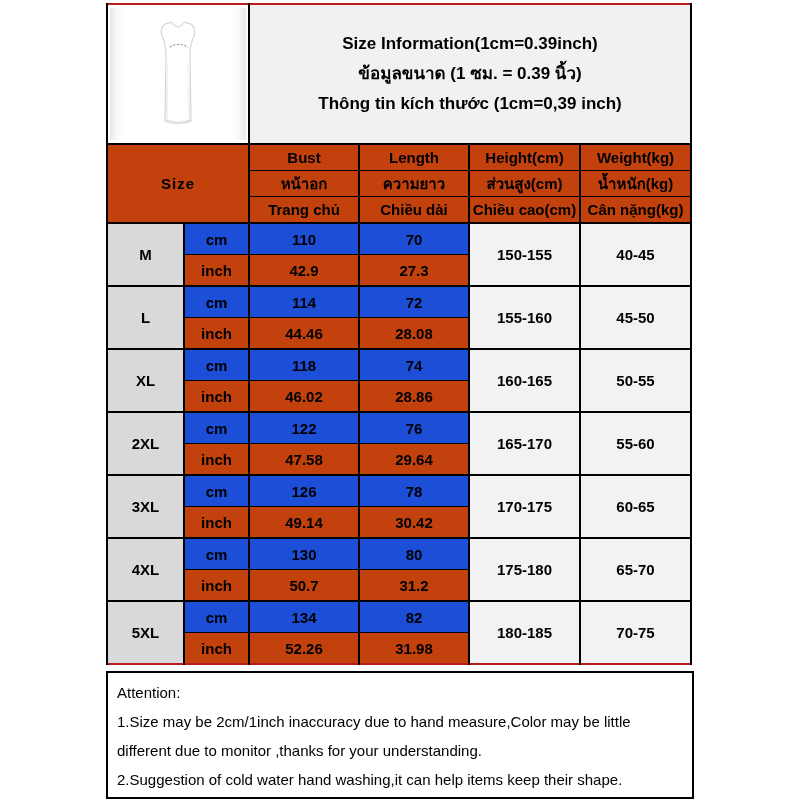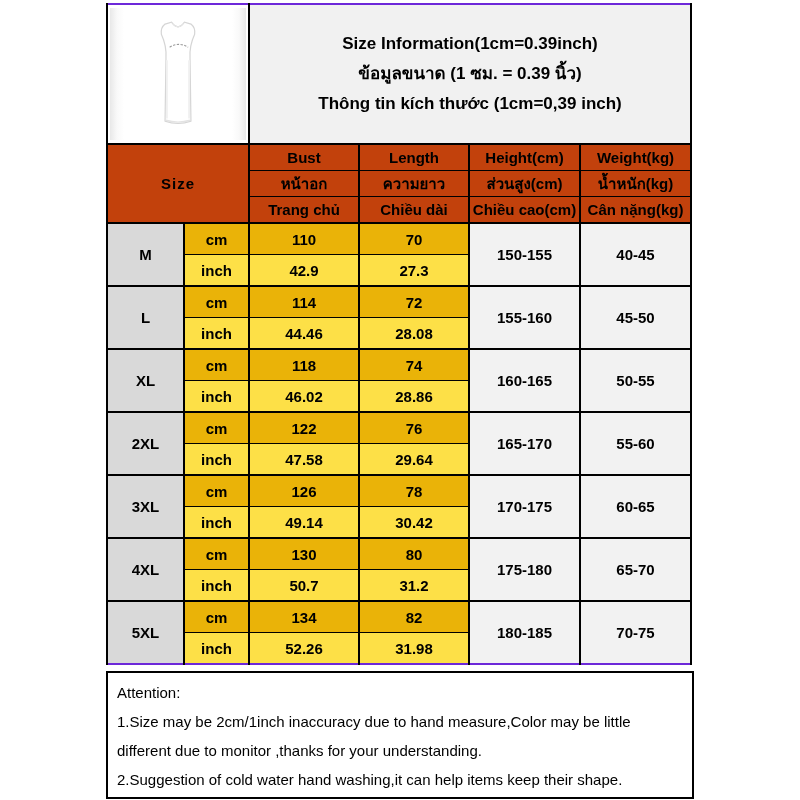--- a/index.html
+++ b/index.html
@@ -5,21 +5,21 @@
   html,body{margin:0;padding:0;}
   body{
     width:800px;height:800px;background:#ffffff;
     font-family:"Liberation Sans","DejaVu Sans",sans-serif;
     color:#000;position:relative;overflow:hidden;
   }
   .sheet{position:absolute;left:106px;top:3px;width:584px;}
 
   table.size-table{
     border-collapse:collapse;table-layout:fixed;width:584px;
-    font-weight:bold;border:2px solid #6d28d9;
+    font-weight:bold;border:2px solid #b91c1c;
   }
   table.size-table td{
     border:2px solid #000;border-top-width:1px;border-bottom-width:1px;
     text-align:center;vertical-align:middle;padding:0;overflow:hidden;
   }
 
   
   tr.title-row td{border-bottom-width:2px;height:138px;}
   td.image-cell{background:#ffffff;}
   .photo{
@@ -28,22 +28,22 @@
     display:flex;align-items:center;justify-content:center;
   }
   td.title-cell{background:#f1f1f1;font-size:17px;line-height:30px;}
 
   
   tr.head-row td{background:#c2410c;height:25px;font-size:15px;}
   td.size-head{font-size:30px;letter-spacing:1px;}
 
   
   tr.row-cm td, tr.row-inch td{height:30px;font-size:15px;}
-  tr.row-cm td{background:#eab308;}
-  tr.row-inch td{background:#fde047;}
+  tr.row-cm td{background:#1d4ed8;}
+  tr.row-inch td{background:#c2410c;}
   td.size-cell{background:#d9d9d9 !important;}
   td.range-cell{background:#f2f2f2 !important;}
   tr.group-start td{border-top-width:2px;}
 
   
   .attention{
     margin-top:6px;width:588px;height:128px;box-sizing:border-box;
     border:2px solid #000;padding:5px 9px;
     font-size:15px;font-weight:normal;line-height:29px;text-align:left;
   }

